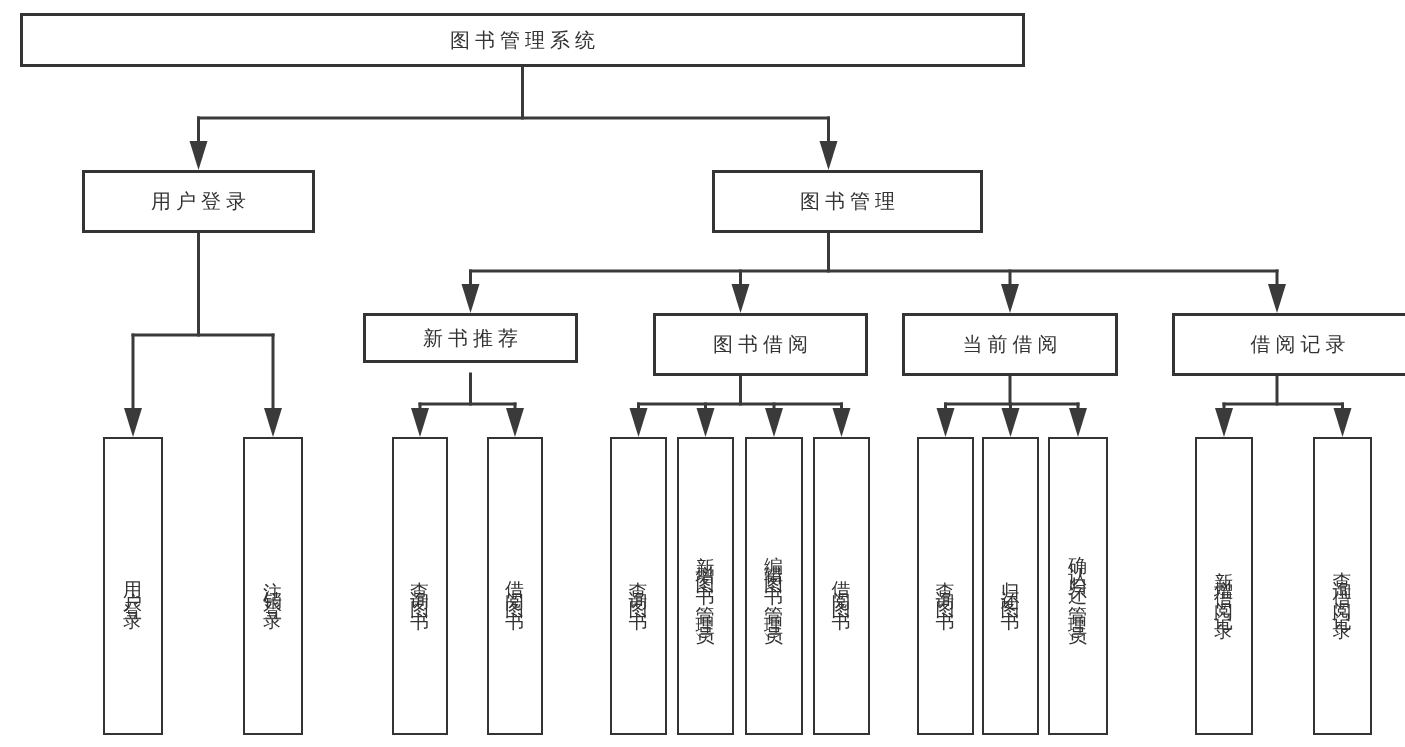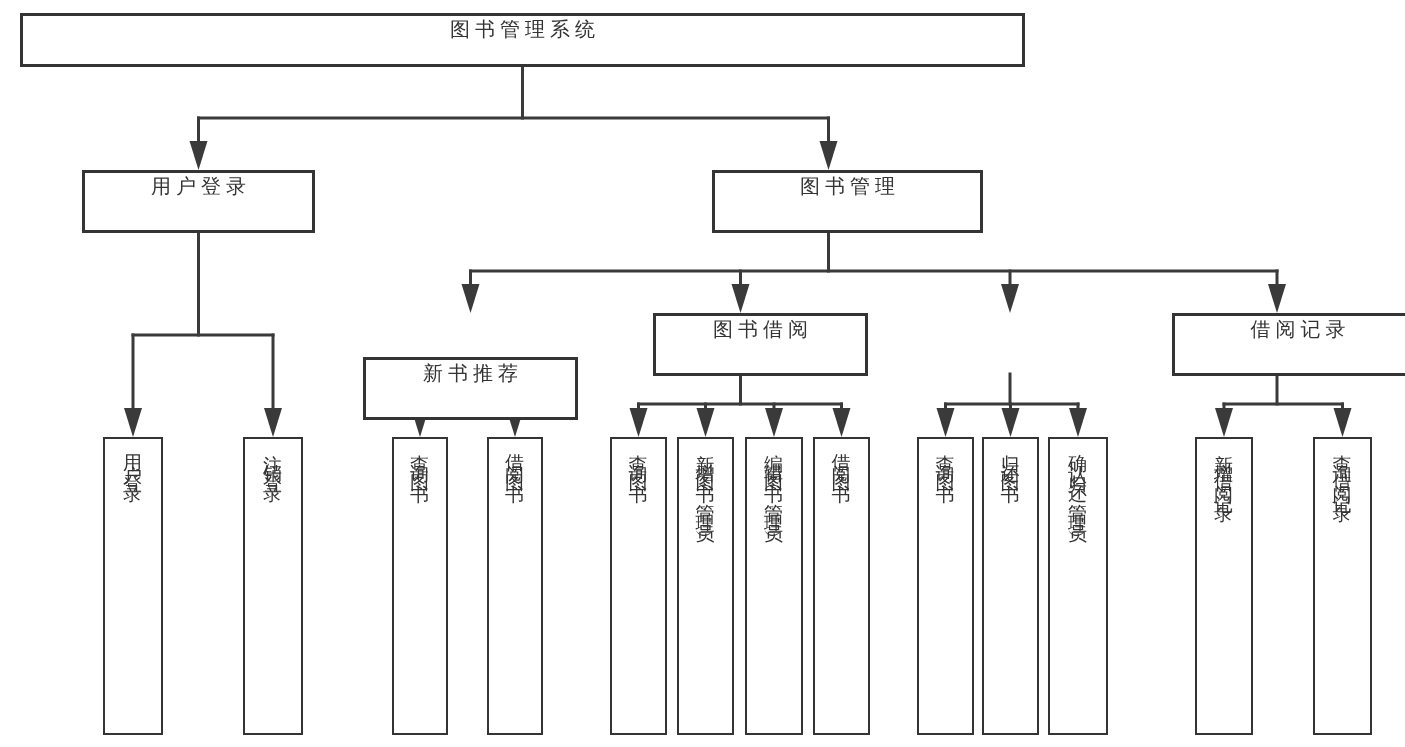--- a/index.html
+++ b/index.html
@@ -21,20 +21,21 @@
     top: 0;
     width: 1405px;
     height: 747px;
   }
   .node {
     position: absolute;
     box-sizing: border-box;
     background: #ffffff;
     border: 3px solid #343434;
     display: flex;
+    align-items: center;
     justify-content: center;
     color: #333333;
   }
   .node.h .lbl {
     font-size: 20px;
     letter-spacing: 5px;
     padding-left: 5px; 
     white-space: nowrap;
   }
   .node.v {
@@ -139,26 +140,29 @@
     <span class="lbl">图书管理系统</span>
   </div>
 
   <div class="node h" style="left:82px; top:170px; width:233px; height:63px;">
     <span class="lbl">用户登录</span>
   </div>
   <div class="node h" style="left:712px; top:170px; width:271px; height:63px;">
     <span class="lbl">图书管理</span>
   </div>
 
-  <div class="node h" style="left:363px; top:313px; width:215px; height:63px;margin-top:44px;">
+  <div class="node h" style="left:363px; top:313px; width:215px; height:50px;">
     <span class="lbl">新书推荐</span>
   </div>
   <div class="node h" style="left:633px; top:313px; width:215px; height:63px;margin-left:20px;">
     <span class="lbl">图书借阅</span>
   </div>
+  <div class="node h" style="left:902px; top:313px; width:216px; height:63px;">
+    <span class="lbl">当前借阅</span>
+  </div>
   <div class="node h" style="left:1172px; top:313px; width:252px; height:63px;">
     <span class="lbl">借阅记录</span>
   </div>
 
   <div class="node v" style="left:103px; top:437px; width:60px; height:298px;">
     <span class="lbl">用户登录</span>
   </div>
   <div class="node v" style="left:243px; top:437px; width:60px; height:298px;">
     <span class="lbl">注销登录</span>
   </div>

